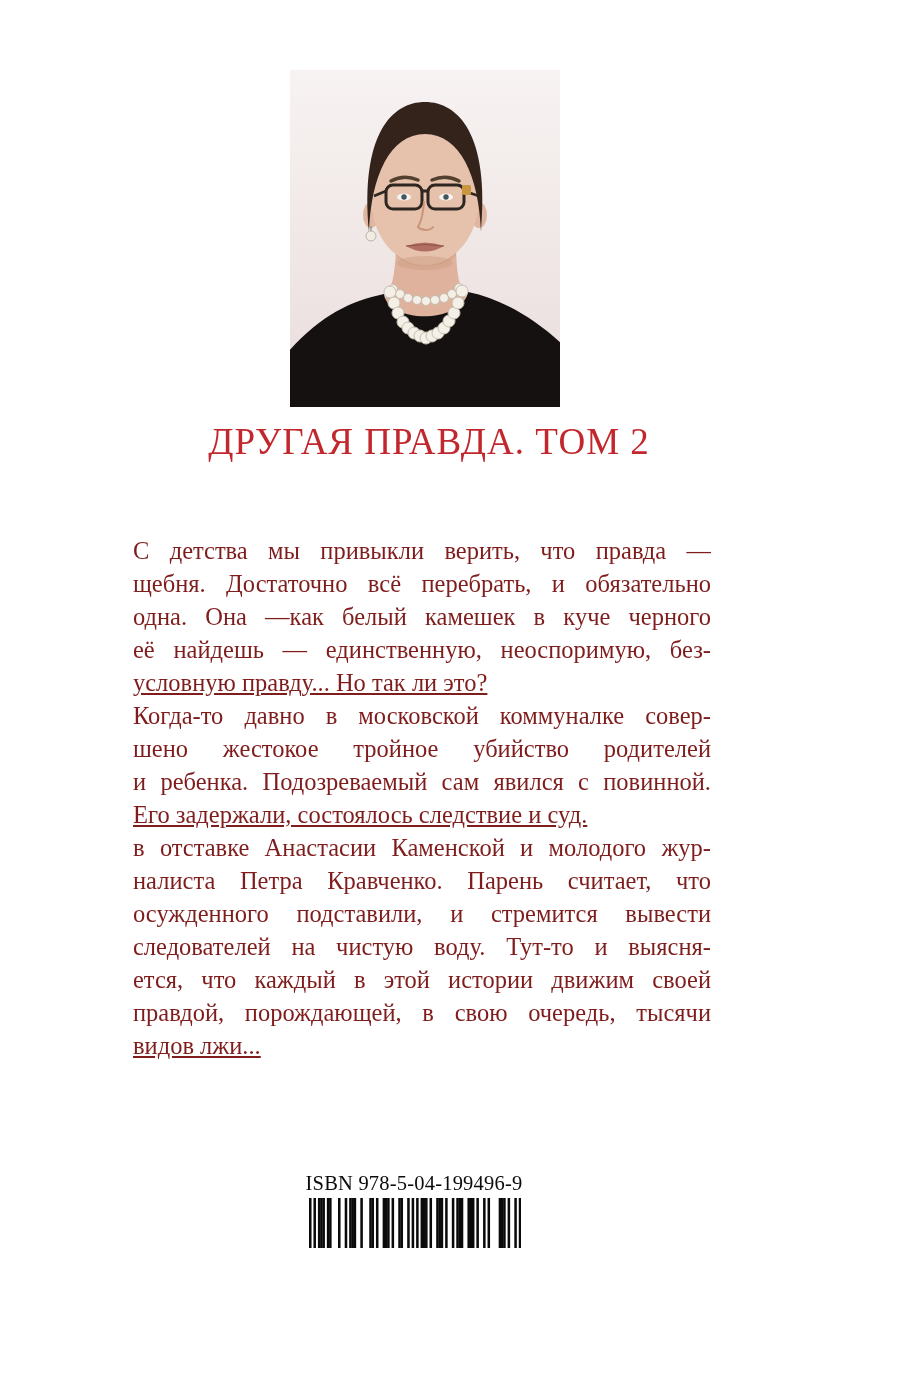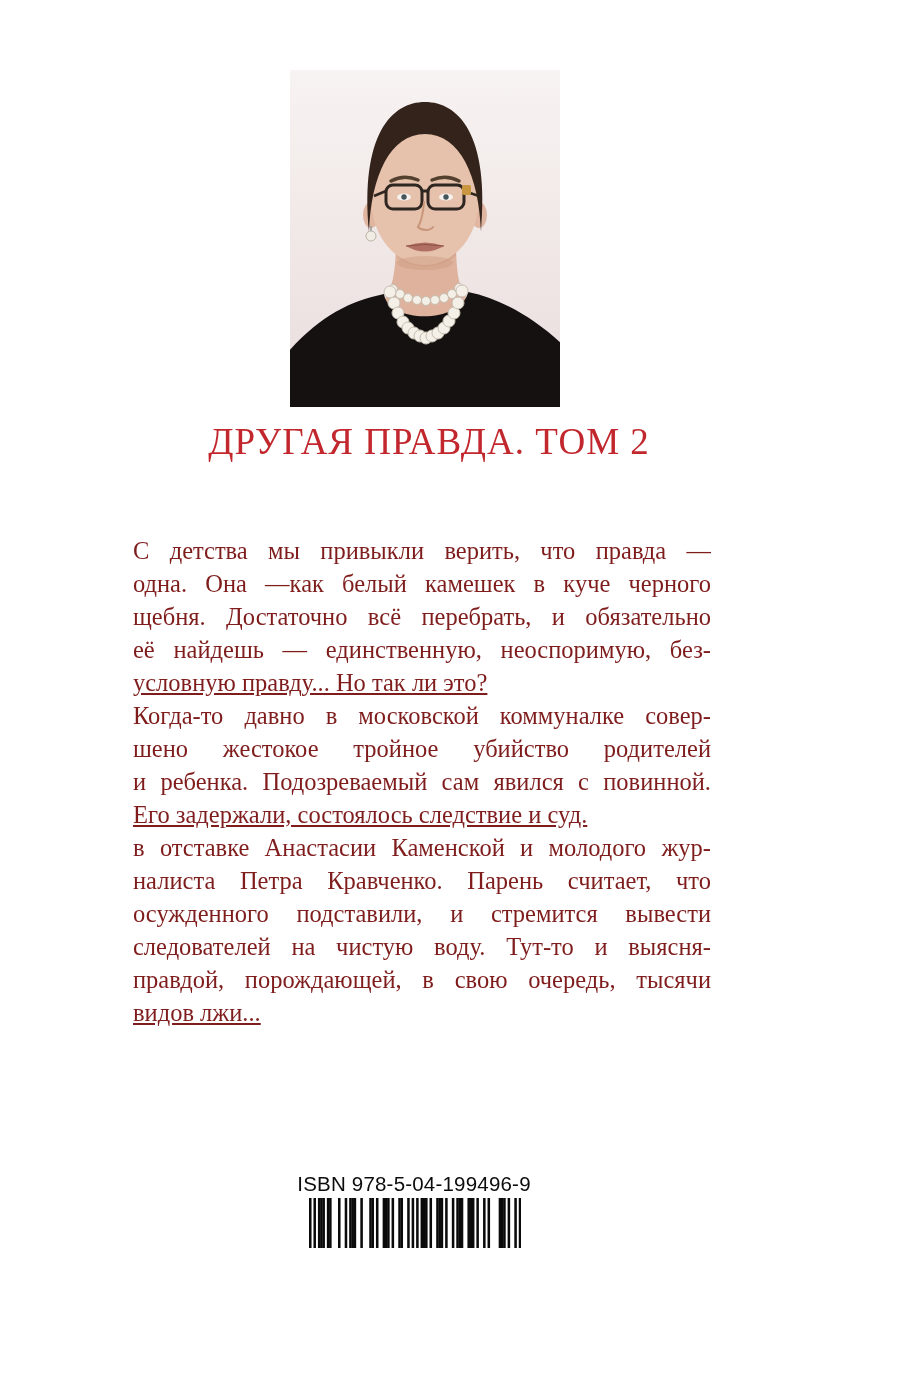--- a/index.html
+++ b/index.html
@@ -23,21 +23,21 @@
   }
   .line{
     height:33px;line-height:33px;
     text-align:justify;text-align-last:justify;
     overflow:hidden;white-space:nowrap;
   }
   .line.end{text-align-last:left;text-decoration:underline;}
   
   .isbn-label{
     position:absolute;left:283px;top:1172px;width:262px;
-    text-align:center;font-family:Liberation Sans, sans-serif;
+    text-align:center;font-family:Liberation Serif, serif;
     font-size:20.5px;color:#0c0c0c;letter-spacing:0.2px;white-space:nowrap;
   }
   .barcode{position:absolute;left:283px;top:1198px;width:270px;height:104px;}
   .barcode svg{position:absolute;left:26px;top:0;}
   .bc-digit{
     position:absolute;top:70px;
     font-family:"Liberation Sans", sans-serif;font-size:28px;color:#0c0c0c;
     line-height:30px;white-space:nowrap;
   }
   .bc-first{left:4px;width:18px;text-align:right;}
@@ -138,32 +138,33 @@
           <circle cx="168" cy="233" r="6"></circle>
         <circle cx="172" cy="221" r="6"></circle>
       </g>
     </svg>
   </div>
 
   <div class="book-title" style="color: rgb(193, 39, 45);">ДРУГАЯ ПРАВДА. ТОМ 2</div>
 
   <div class="annotation">
     <div class="line">С детства мы привыкли верить, что правда —</div>
+    <div class="line">щебня. Достаточно всё перебрать, и обязательно</div>
     <div class="line">одна. Она —как белый камешек в куче черного</div>
-    <div class="line">щебня. Достаточно всё перебрать, и обязательно</div>
     <div class="line">её найдешь — единственную, неоспоримую, без-</div>
     <div class="line end">условную правду... Но так ли это?</div>
     <div class="line">Когда-то давно в московской коммуналке совер-</div>
     <div class="line">шено жестокое тройное убийство родителей</div>
     <div class="line">и ребенка. Подозреваемый сам явился с повинной.</div>
     <div class="line end">Его задержали, состоялось следствие и суд.</div>
     <div class="line">в отставке Анастасии Каменской и молодого жур-</div>
     <div class="line">налиста Петра Кравченко. Парень считает, что</div>
     <div class="line">осужденного подставили, и стремится вывести</div>
     <div class="line">следователей на чистую воду. Тут-то и выясня-</div>
+    <div class="line">ется, что каждый в этой истории движим своей</div>
     <div class="line">правдой, порождающей, в свою очередь, тысячи</div>
     <div class="line end">видов лжи...</div>
   </div>
 
   <div class="isbn-label">ISBN 978-5-04-199496-9</div>
   <div class="barcode">
     <svg width="212" height="94" viewBox="0 0 212 94">
         <rect x="0.00" y="0" width="2.53" height="94" fill="#0a0a0a"></rect>
         <rect x="4.46" y="0" width="2.53" height="94" fill="#0a0a0a"></rect>
         <rect x="8.93" y="0" width="2.53" height="70" fill="#0a0a0a"></rect>

